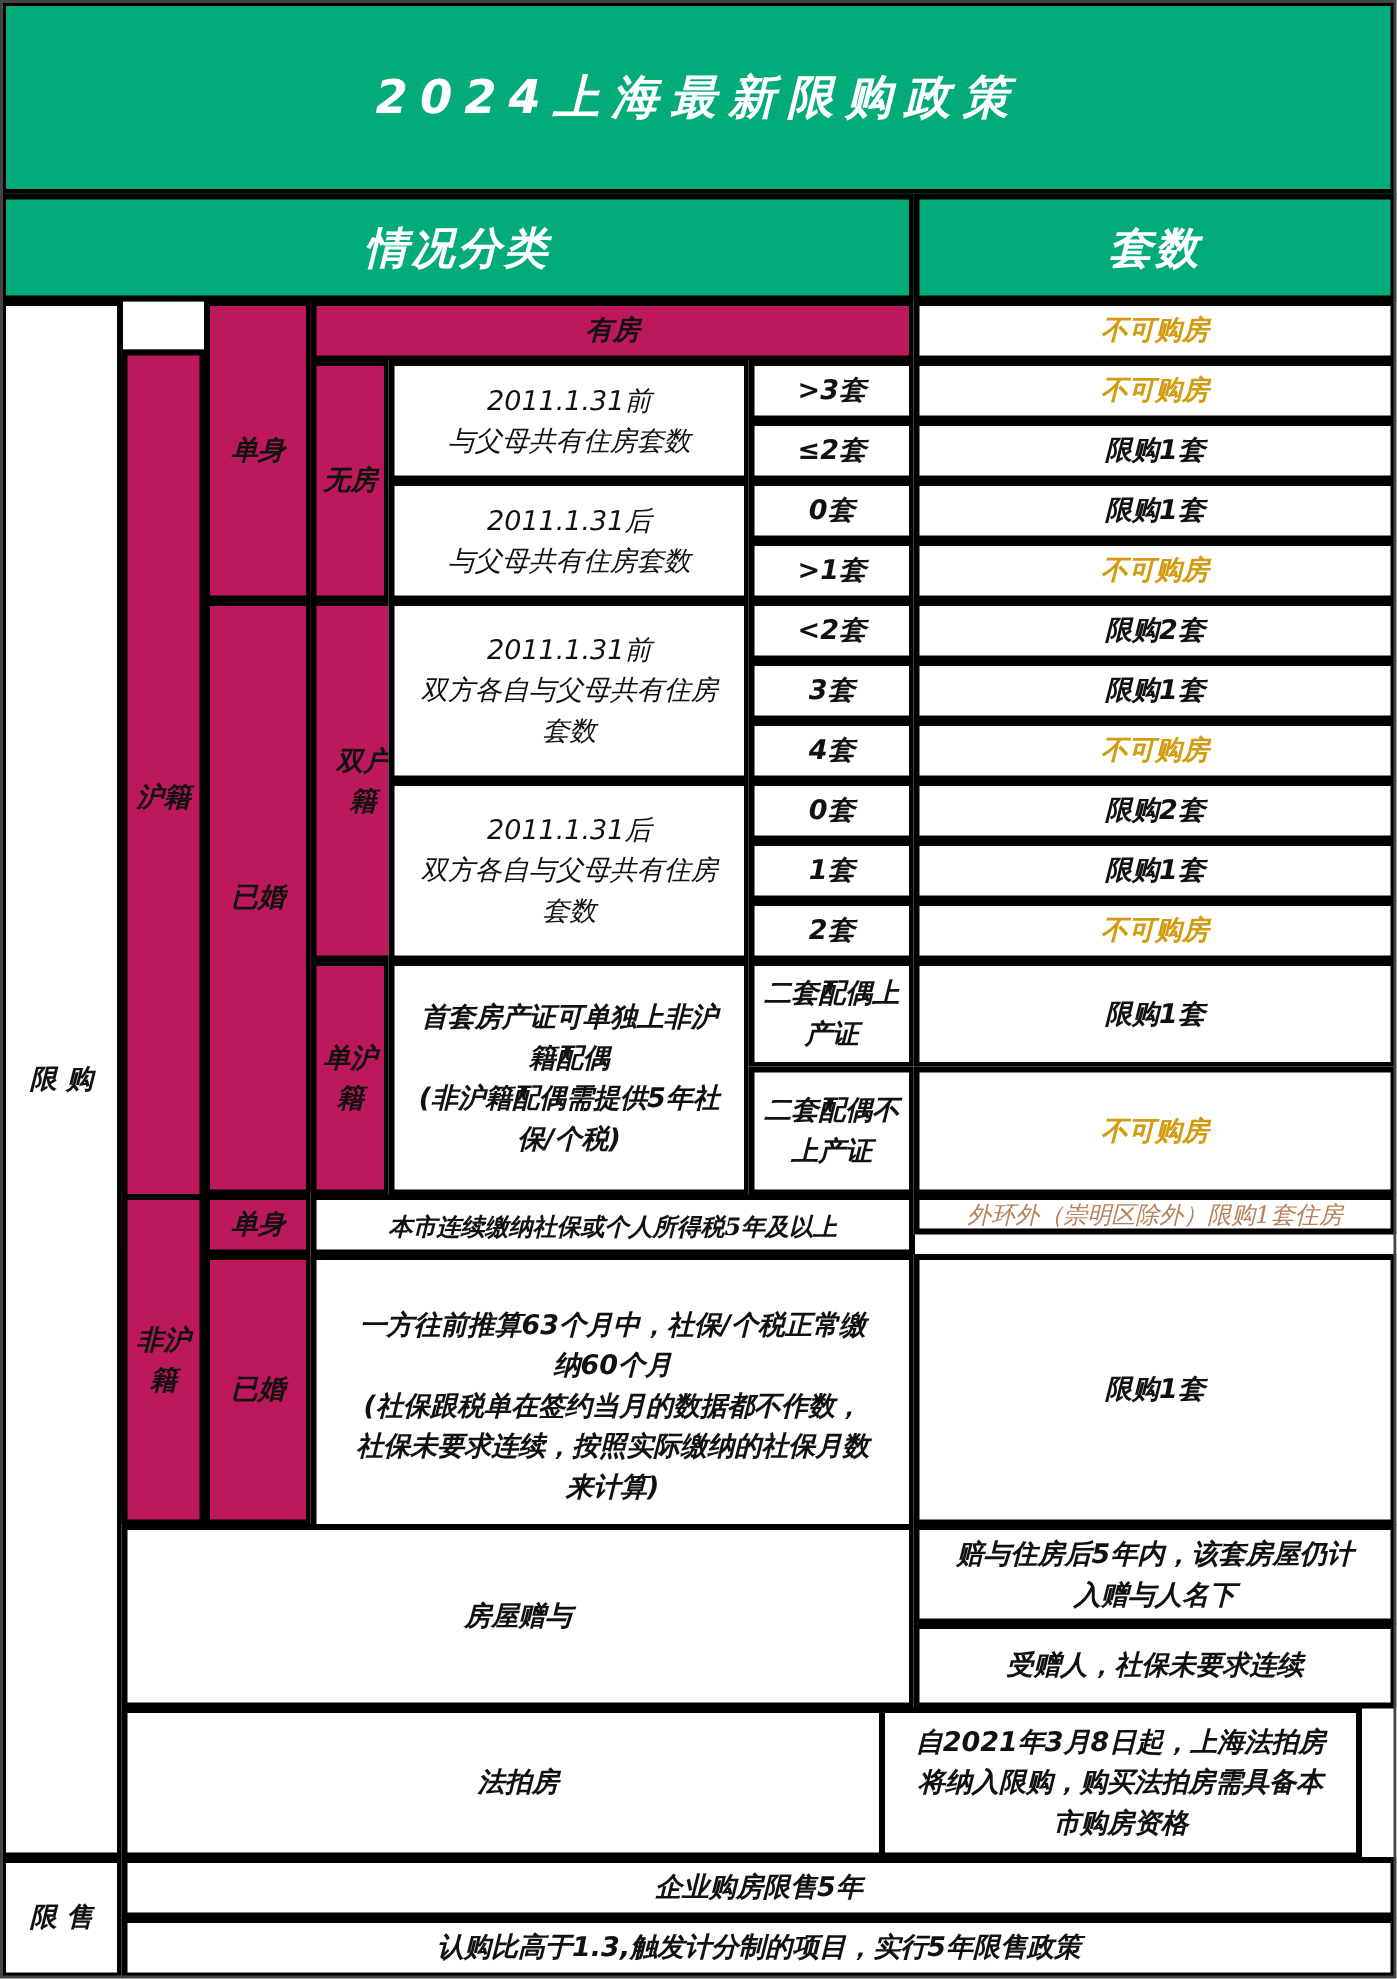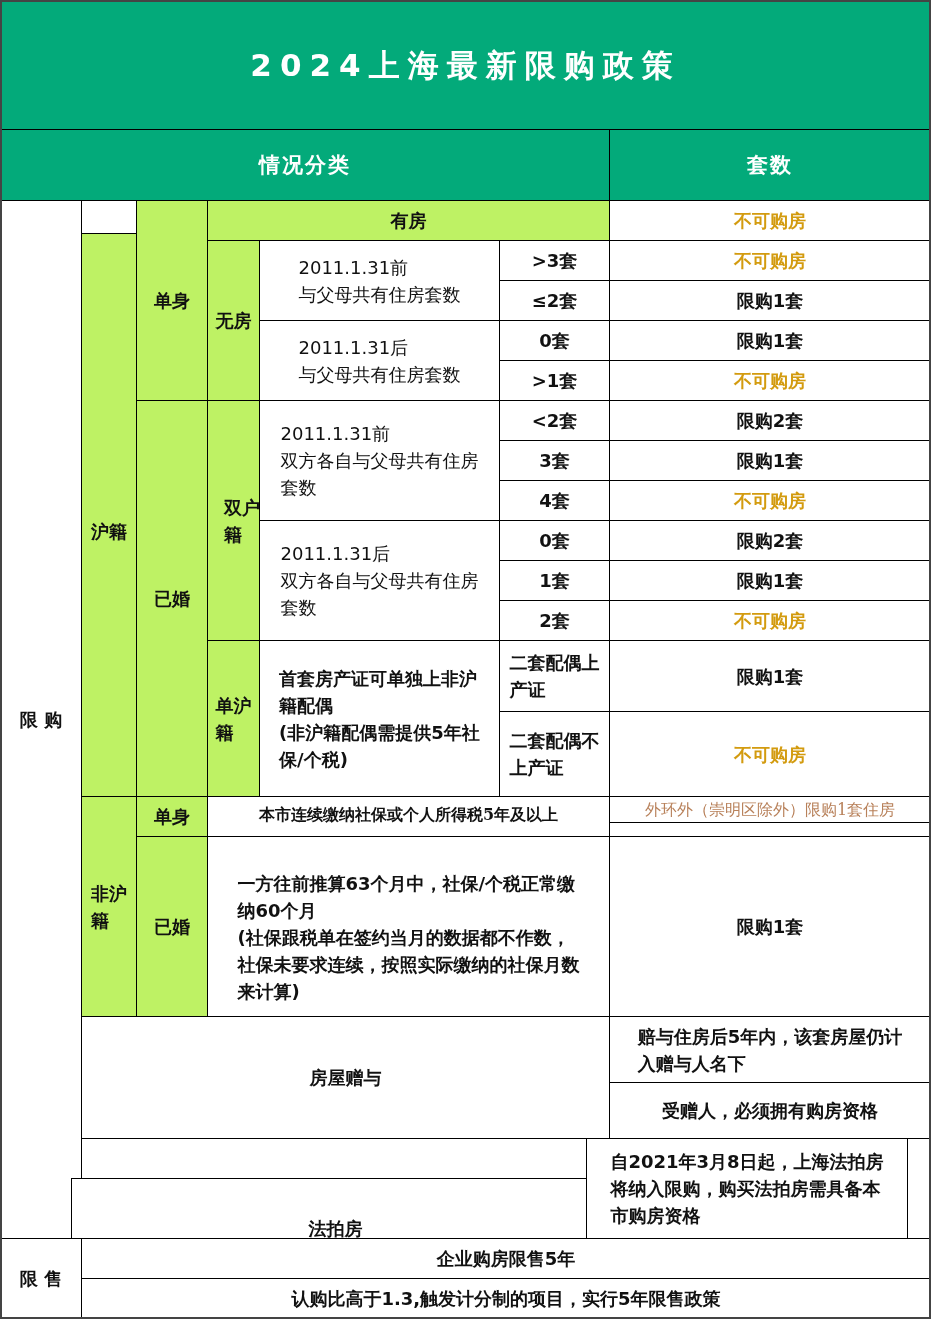--- a/index.html
+++ b/index.html
@@ -1,26 +1,26 @@
 <!DOCTYPE html>
 <html><head>
 <meta charset="utf-8">
 <style>
   html, body { margin:0; padding:0; background:#ffffff; }
   body { width:931px; height:1319px; position:relative; overflow:hidden;
          font-family:"DejaVu Sans","Liberation Sans",sans-serif; color:#111; }
   .c { position:absolute; box-sizing:border-box; display:flex; align-items:center; justify-content:center;
-       border:1px solid #000000; font-weight:bold; font-size:18px; line-height:27px; }
+       text-align:center; border:4px solid #000000; font-weight:bold; font-size:18px; line-height:27px;font-style:italic; }
   .green { background:#03aa7a; color:#fff; }
-  .cream { background:#bef264; }
+  .cream { background:#be185d; }
   .white { background:#fff; }
   .warn { color:#d39b0f; }
   .brown { color:#b8815a; font-weight:normal; font-family:"DejaVu Serif","Liberation Serif",serif; font-size:16px; }
   .title { font-size:31px; letter-spacing:8px; }
-  .hdr { font-size:21px; letter-spacing:2px; }
+  .hdr { font-size:29px; letter-spacing:2px; }
   .small { font-size:16px; font-family:"DejaVu Serif","Liberation Serif",serif; }
   .pre { white-space:pre-line; }
   .outer { position:absolute; left:0; top:0; width:931px; height:1319px; border:2px solid #444; box-sizing:border-box; pointer-events:none; }
 </style>
 </head>
 <body>
 
 <div class="c green title" style="left:0;top:0;width:931px;height:130px;">2024上海最新限购政策</div>
 <div class="c green hdr" style="left:0;top:129px;width:610px;height:72px;">情况分类</div>
 <div class="c green hdr" style="left:609px;top:129px;width:322px;height:72px;">套数</div>
@@ -95,23 +95,23 @@
 <div class="c white pre" style="left:207px;top:836px;width:403px;height:202px;">一方往前推算63个月中，社保/个税正常缴
 纳60个月
 (社保跟税单在签约当月的数据都不作数，
 社保未要求连续，按照实际缴纳的社保月数
 来计算)</div>
 <div class="c white" style="left:609px;top:836px;width:322px;height:181px;">限购1套</div>
 
 <div class="c white" style="left:81px;top:1016px;width:529px;height:123px;">房屋赠与</div>
 <div class="c white pre" style="left:609px;top:1016px;width:322px;height:67px;">赔与住房后5年内，该套房屋仍计
 入赠与人名下</div>
-<div class="c white" style="left:609px;top:1082px;width:322px;height:57px;">受赠人，必须拥有购房资格</div>
+<div class="c white" style="left:609px;top:1082px;width:322px;height:57px;">受赠人，社保未要求连续</div>
 
-<div class="c white" style="left:71px;top:1138px;width:529px;height:101px;margin-top:40px;">法拍房</div>
+<div class="c white" style="left:81px;top:1138px;width:529px;height:101px;">法拍房</div>
 <div class="c white pre" style="left:586px;top:1138px;width:322px;height:101px;">自2021年3月8日起，上海法拍房
 将纳入限购，购买法拍房需具备本
 市购房资格</div>
 
 <div class="c white" style="left:0;top:1238px;width:82px;height:81px;">限 售</div>
 <div class="c white" style="left:81px;top:1238px;width:850px;height:41px;">企业购房限售5年</div>
 <div class="c white" style="left:81px;top:1278px;width:850px;height:41px;">认购比高于1.3,触发计分制的项目，实行5年限售政策</div>
 
 <div class="outer"></div>
 

